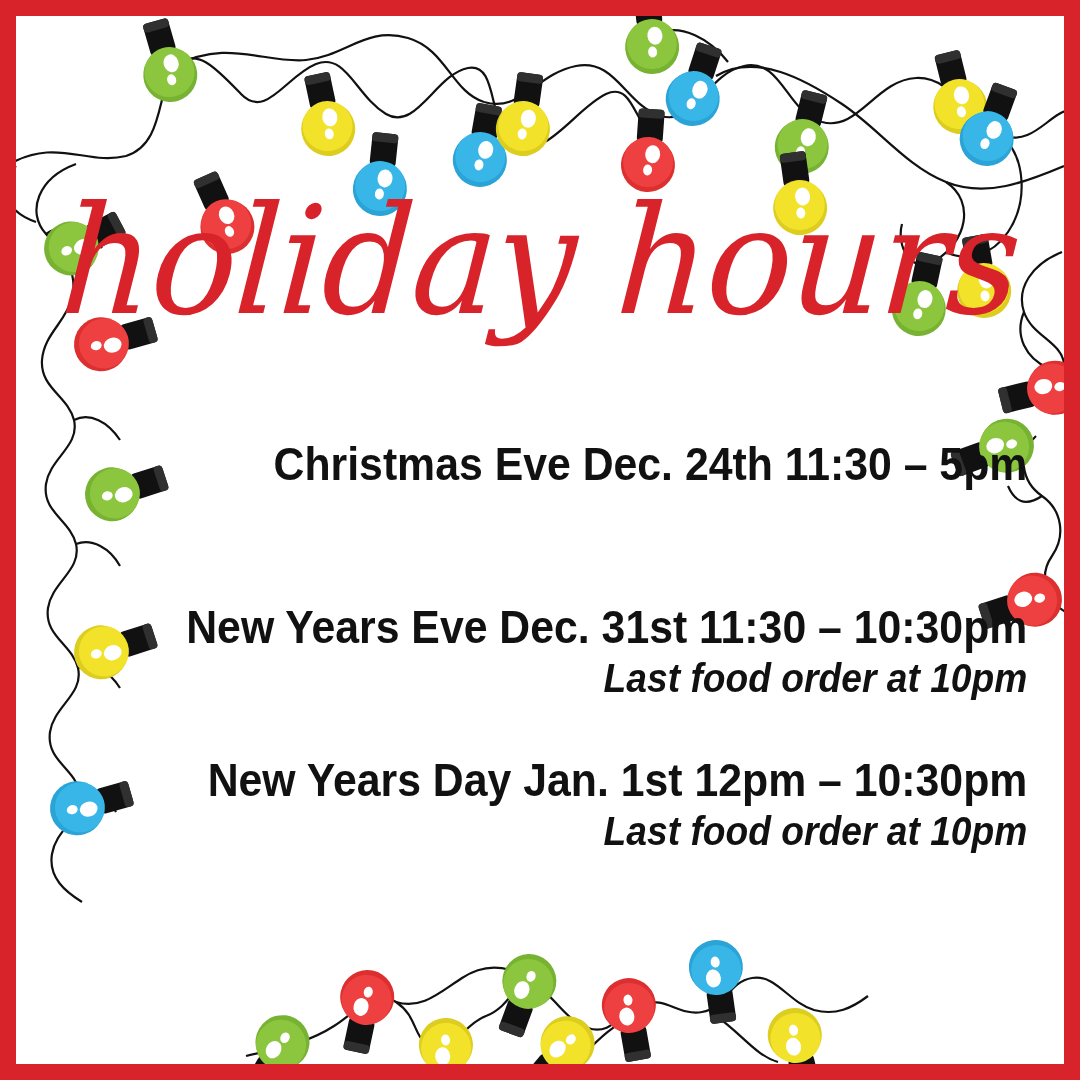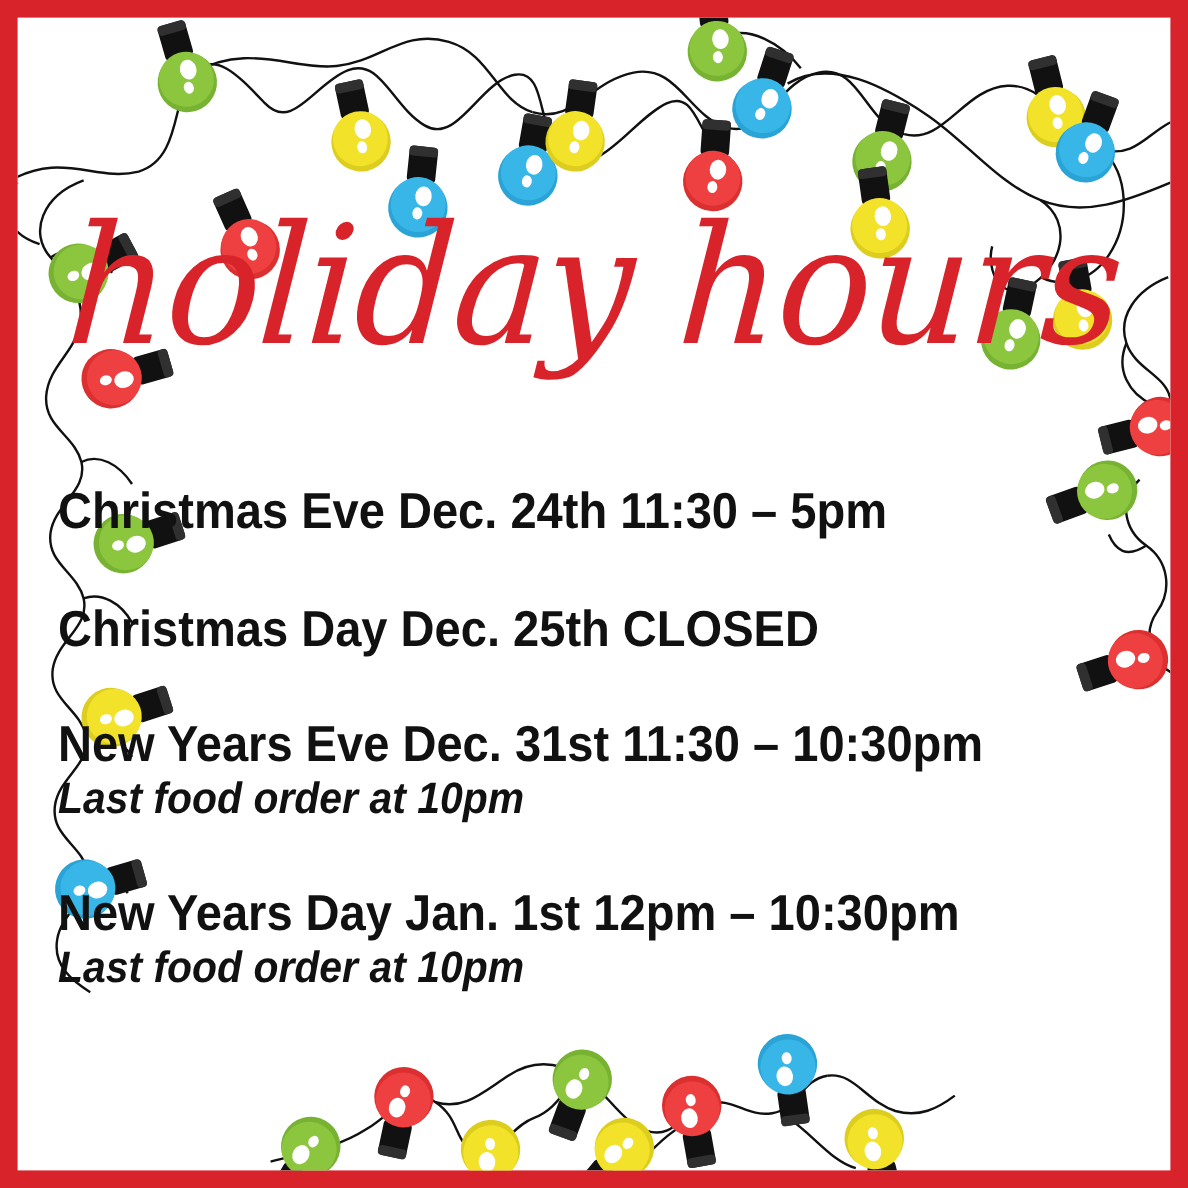--- a/index.html
+++ b/index.html
@@ -43,21 +43,21 @@
     letter-spacing:-2px;
     transform:scaleX(0.95) skewX(-4deg);
     transform-origin:center center;
     white-space:nowrap;
   }
   
   #hours{
     position:absolute;
     left:0;top:424px;
     width:1048px;
-    text-align:left;
+    text-align:right;
     z-index:5;
   }
   .entry{ margin:0; }
   .entry-main{
     color:#111111;
     font-family:"Liberation Sans", sans-serif;
     font-weight:700;
     font-size:46px;
     line-height:1.06;
     white-space:nowrap;
@@ -406,23 +406,20 @@
     </div>
 
     <div id="hours">
 
       <div class="entry">
         <div class="entry-main">Christmas Eve  Dec. 24th  11:30 – 5pm</div>
       </div>
 
       <div class="gap-1"></div>
 
-      <div class="entry">
-        <div class="entry-main">Christmas Day  Dec. 25th  CLOSED</div>
-      </div>
 
       <div class="gap-2"></div>
 
       <div class="entry">
         <div class="entry-main">New Years Eve  Dec. 31st  11:30 – 10:30pm</div>
         <div class="entry-note">Last food order at 10pm</div>
       </div>
 
       <div class="gap-3"></div>
 

